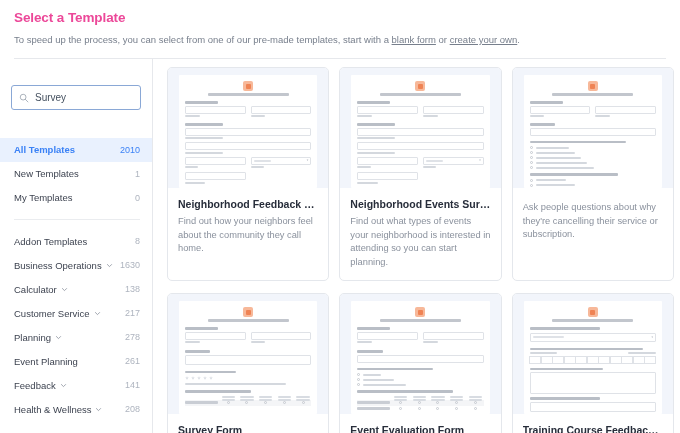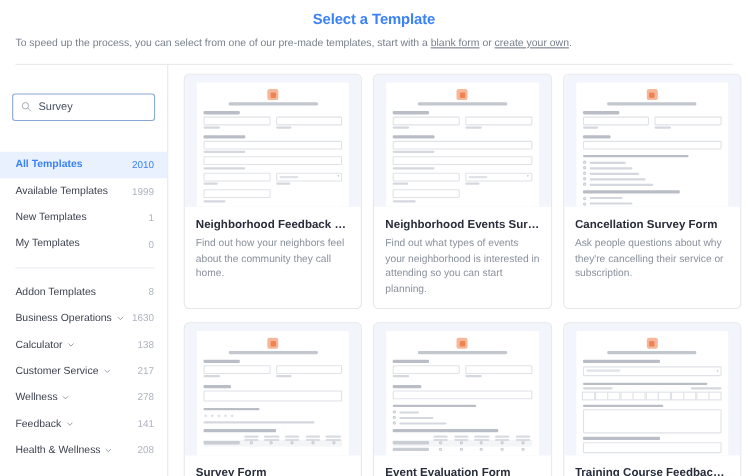--- a/index.html
+++ b/index.html
@@ -9,24 +9,23 @@
     font-family: "Liberation Sans", sans-serif;
     overflow: hidden;
     color: #2c3345;
   }
 
   
   .header { padding: 8px 14px 0 14px; }
   .header-title {
     font-size: 13.5px;
     font-weight: bold;
-    color: #3b82f6;
+    color: #ec4899;
     letter-spacing: -0.1px;
     line-height: 20px;
-    text-align: center;
   }
   .header-sub {
     font-size: 9.5px;
     color: #777f8c;
     margin-top: 5px;
     line-height: 13px;
   }
   .header-sub a {
     color: #777f8c;
     text-decoration: underline;
@@ -262,24 +261,20 @@
         <input class="search-input" type="text" placeholder="Search templates" value="Survey" style="">
       </div>
     </div>
 
     <div class="nav-top">
         <div class="nav-row active">
           <span class="label">All Templates</span>
           <span class="count">2010</span>
         </div>
         <div class="nav-row">
-          <span class="label">Available Templates</span>
-          <span class="count">1999</span>
-        </div>
-        <div class="nav-row">
           <span class="label">New Templates</span>
           <span class="count">1</span>
         </div>
         <div class="nav-row">
           <span class="label">My Templates</span>
           <span class="count">0</span>
         </div>
       </div>
     <div class="nav-divider"></div>
     <div class="nav-cats">
@@ -317,28 +312,34 @@
             <span>
               <svg class="chev" width="7" height="7" viewBox="0 0 10 10">
                 <path d="M2 3.6 L5 6.6 L8 3.6" fill="none" stroke="#858c98" stroke-width="1.1" stroke-linecap="round" stroke-linejoin="round"></path>
               </svg>
             </span>
           </span>
           <span class="count">217</span>
         </div>
         <div class="cat-row">
           <span class="cat-left">
-            <span class="label">Wellness</span>
+            <span class="label">Planning</span>
             <span>
               <svg class="chev" width="7" height="7" viewBox="0 0 10 10">
                 <path d="M2 3.6 L5 6.6 L8 3.6" fill="none" stroke="#858c98" stroke-width="1.1" stroke-linecap="round" stroke-linejoin="round"></path>
               </svg>
             </span>
           </span>
           <span class="count">278</span>
+        </div>
+        <div class="cat-row">
+          <span class="cat-left">
+            <span class="label">Event Planning</span>
+          </span>
+          <span class="count">261</span>
         </div>
         <div class="cat-row">
           <span class="cat-left">
             <span class="label">Feedback</span>
             <span>
               <svg class="chev" width="7" height="7" viewBox="0 0 10 10">
                 <path d="M2 3.6 L5 6.6 L8 3.6" fill="none" stroke="#858c98" stroke-width="1.1" stroke-linecap="round" stroke-linejoin="round"></path>
               </svg>
             </span>
           </span>
@@ -490,21 +491,20 @@
                 <span class="radio-dot"></span>
                 <span class="lbl sm" style="width:24%;margin:0"></span>
               </div>
               <div class="radio-row">
                 <span class="radio-dot"></span>
                 <span class="lbl sm" style="width:31%;margin:0"></span>
               </div>
             </div>
           </div>
           <div class="card-meta">
-            <div class="card-title">Cancellation Survey Form</div>
             <div class="card-desc">Ask people questions about why they're cancelling their service or subscription.</div>
           </div>
         </div>
         <div class="card">
           <div class="card-preview">
             <div class="paper">
               <div class="paper-logo"></div>
               <div class="paper-title"></div>
               <div class="lbl" style="width:26%"></div>
               <div class="row2">

